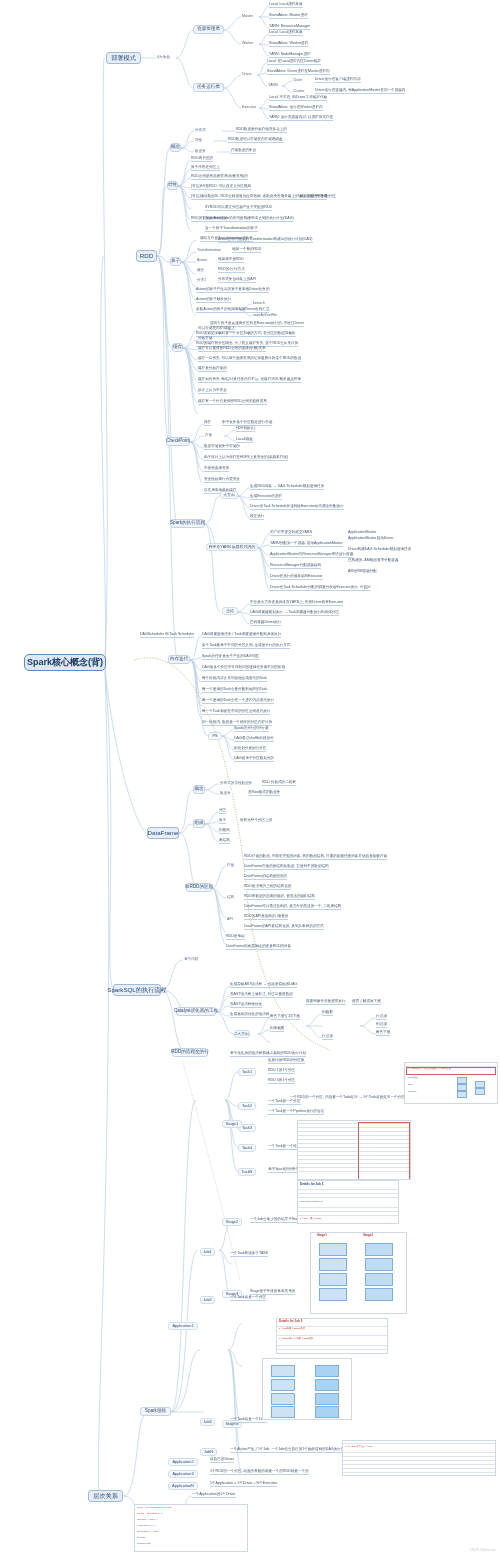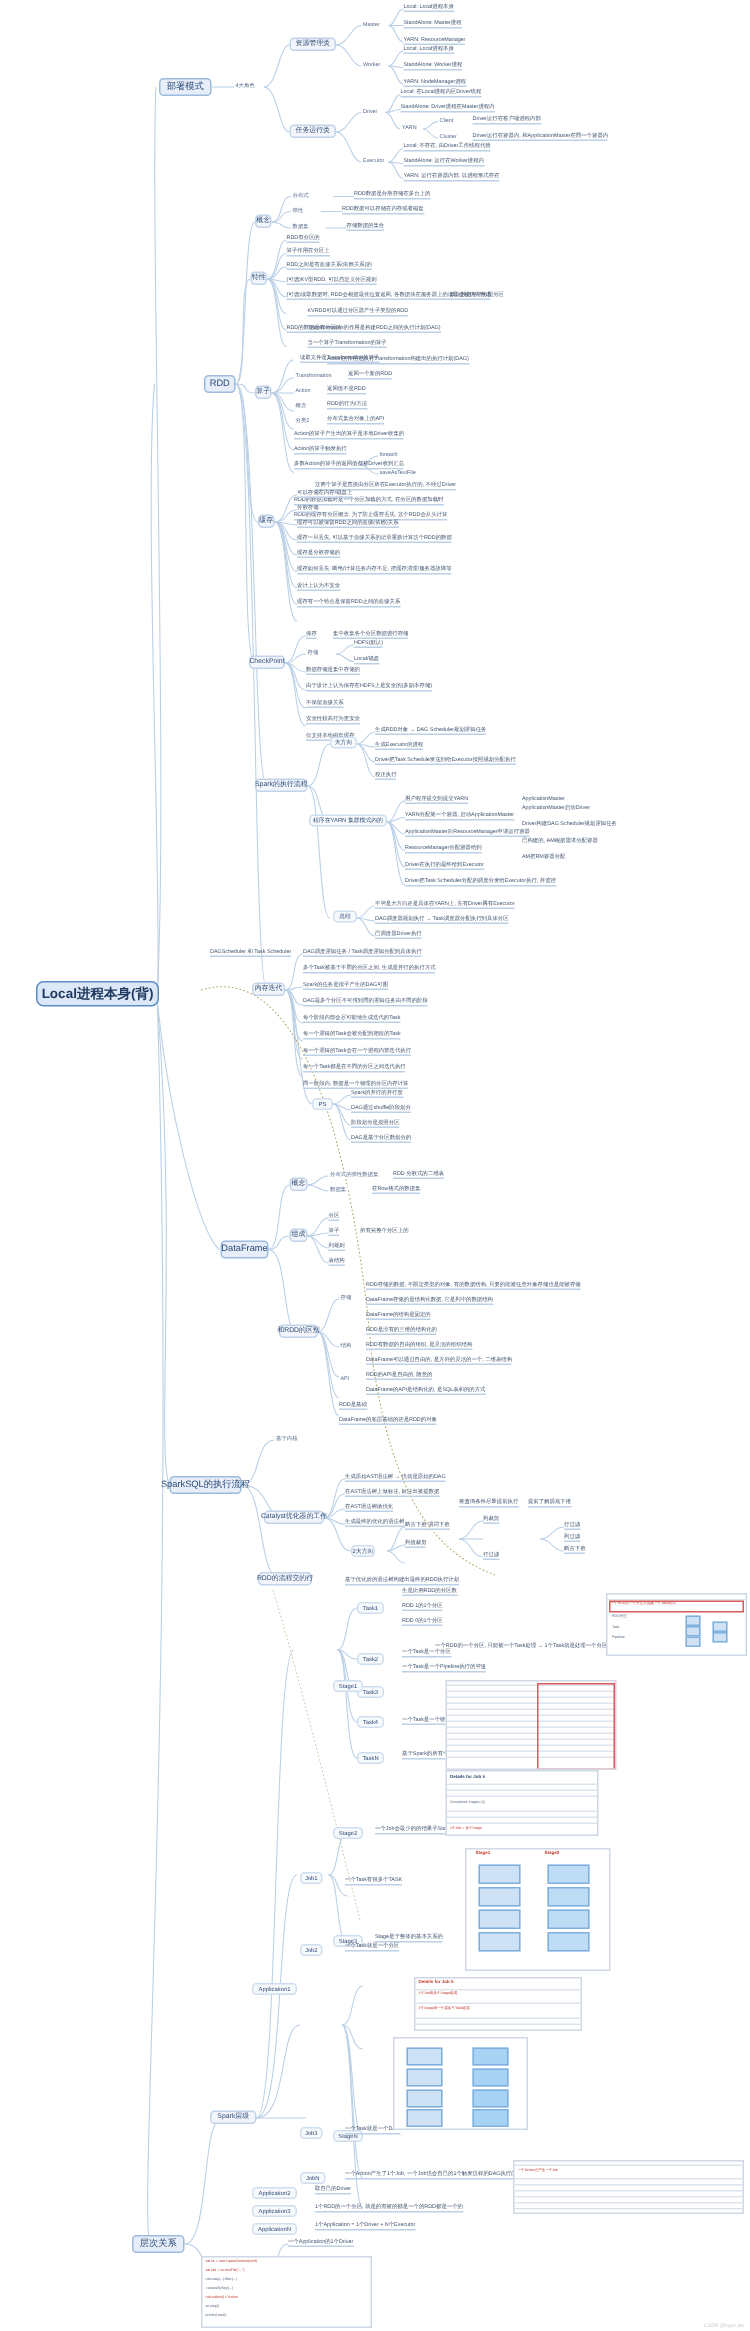--- a/index.html
+++ b/index.html
@@ -235,21 +235,21 @@
     <g fill="none" stroke="#b5a96a" stroke-width="0.7" stroke-dasharray="1.2 1.4">
       <path d="M134,660 C200,640 235,760 248,905"></path>
       <path d="M248,905 C262,1000 290,1035 330,1050"></path>
     </g>
     <g fill="none" stroke="#c9c0a0" stroke-width="0.6" stroke-dasharray="1.2 1.4">
       <path d="M182,1060 C200,1120 220,1200 240,1280"></path>
     </g>
   </svg>
 
   <div class="node root" style="left:24px;top:654px;width:82px;height:17px;">
-    <span>Local进程本身(背)</span>
+    <span>Spark核心概念(背)</span>
   </div>
 
   <div class="node lvl1" style="left:106px;top:52px;width:35px;height:12px;">
     <span>部署模式</span>
   </div>
   <div class="tag" style="left:156px;top:55px;">4大角色</div>
 
   <div class="node lvl2" style="left:193px;top:25px;width:31px;height:9px;">
     <span>资源管理类</span>
   </div>

